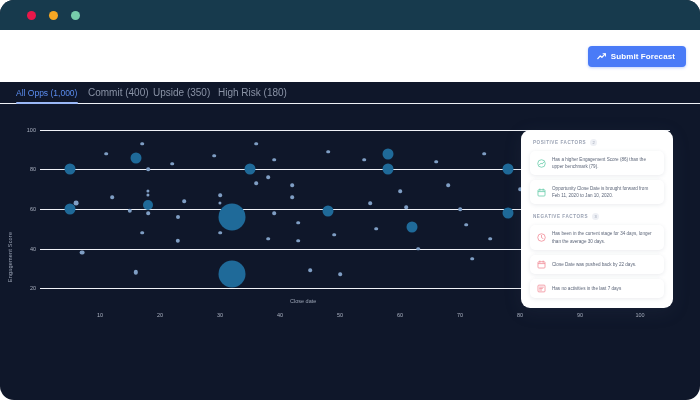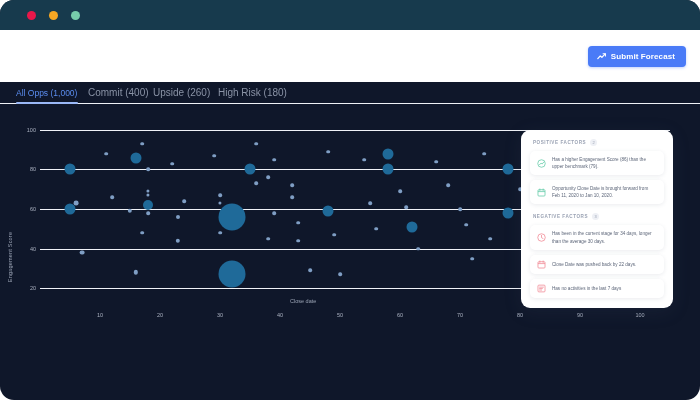--- a/index.html
+++ b/index.html
@@ -214,21 +214,21 @@
           <path d="M7.4 0.7 L10.3 0.7 L10.3 3.3" stroke="#ffffff" stroke-width="1.3" fill="none" stroke-linecap="round" stroke-linejoin="round"></path>
         </svg>
       </span>
       <span>Submit Forecast</span>
     </button>
   </div>
 
   <div id="tabs">
     <div class="tab t0 active">All Opps (1,000)</div>
     <div class="tab t1">Commit (400)</div>
-    <div class="tab t2">Upside (260)</div>
+    <div class="tab t2">Upside (350)</div>
     <div class="tab t3">High Risk (180)</div>
   </div>
 
   <div id="chart-area">
     <div id="y-axis-title">Engagement Score</div>
     <div id="plot-wrap">
       <div id="plot">
         <div id="gridlines">
             <div class="gridline" style="top: 9.89474px;"></div>
             <div class="gridline" style="top: 49.4737px;"></div>

